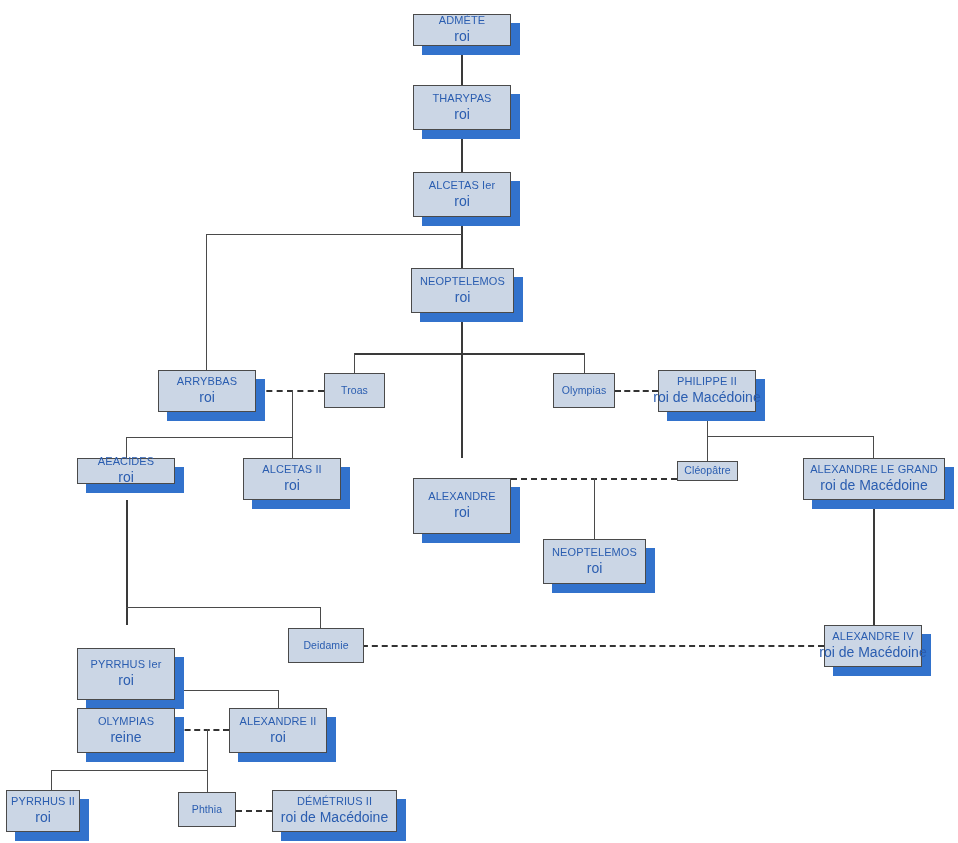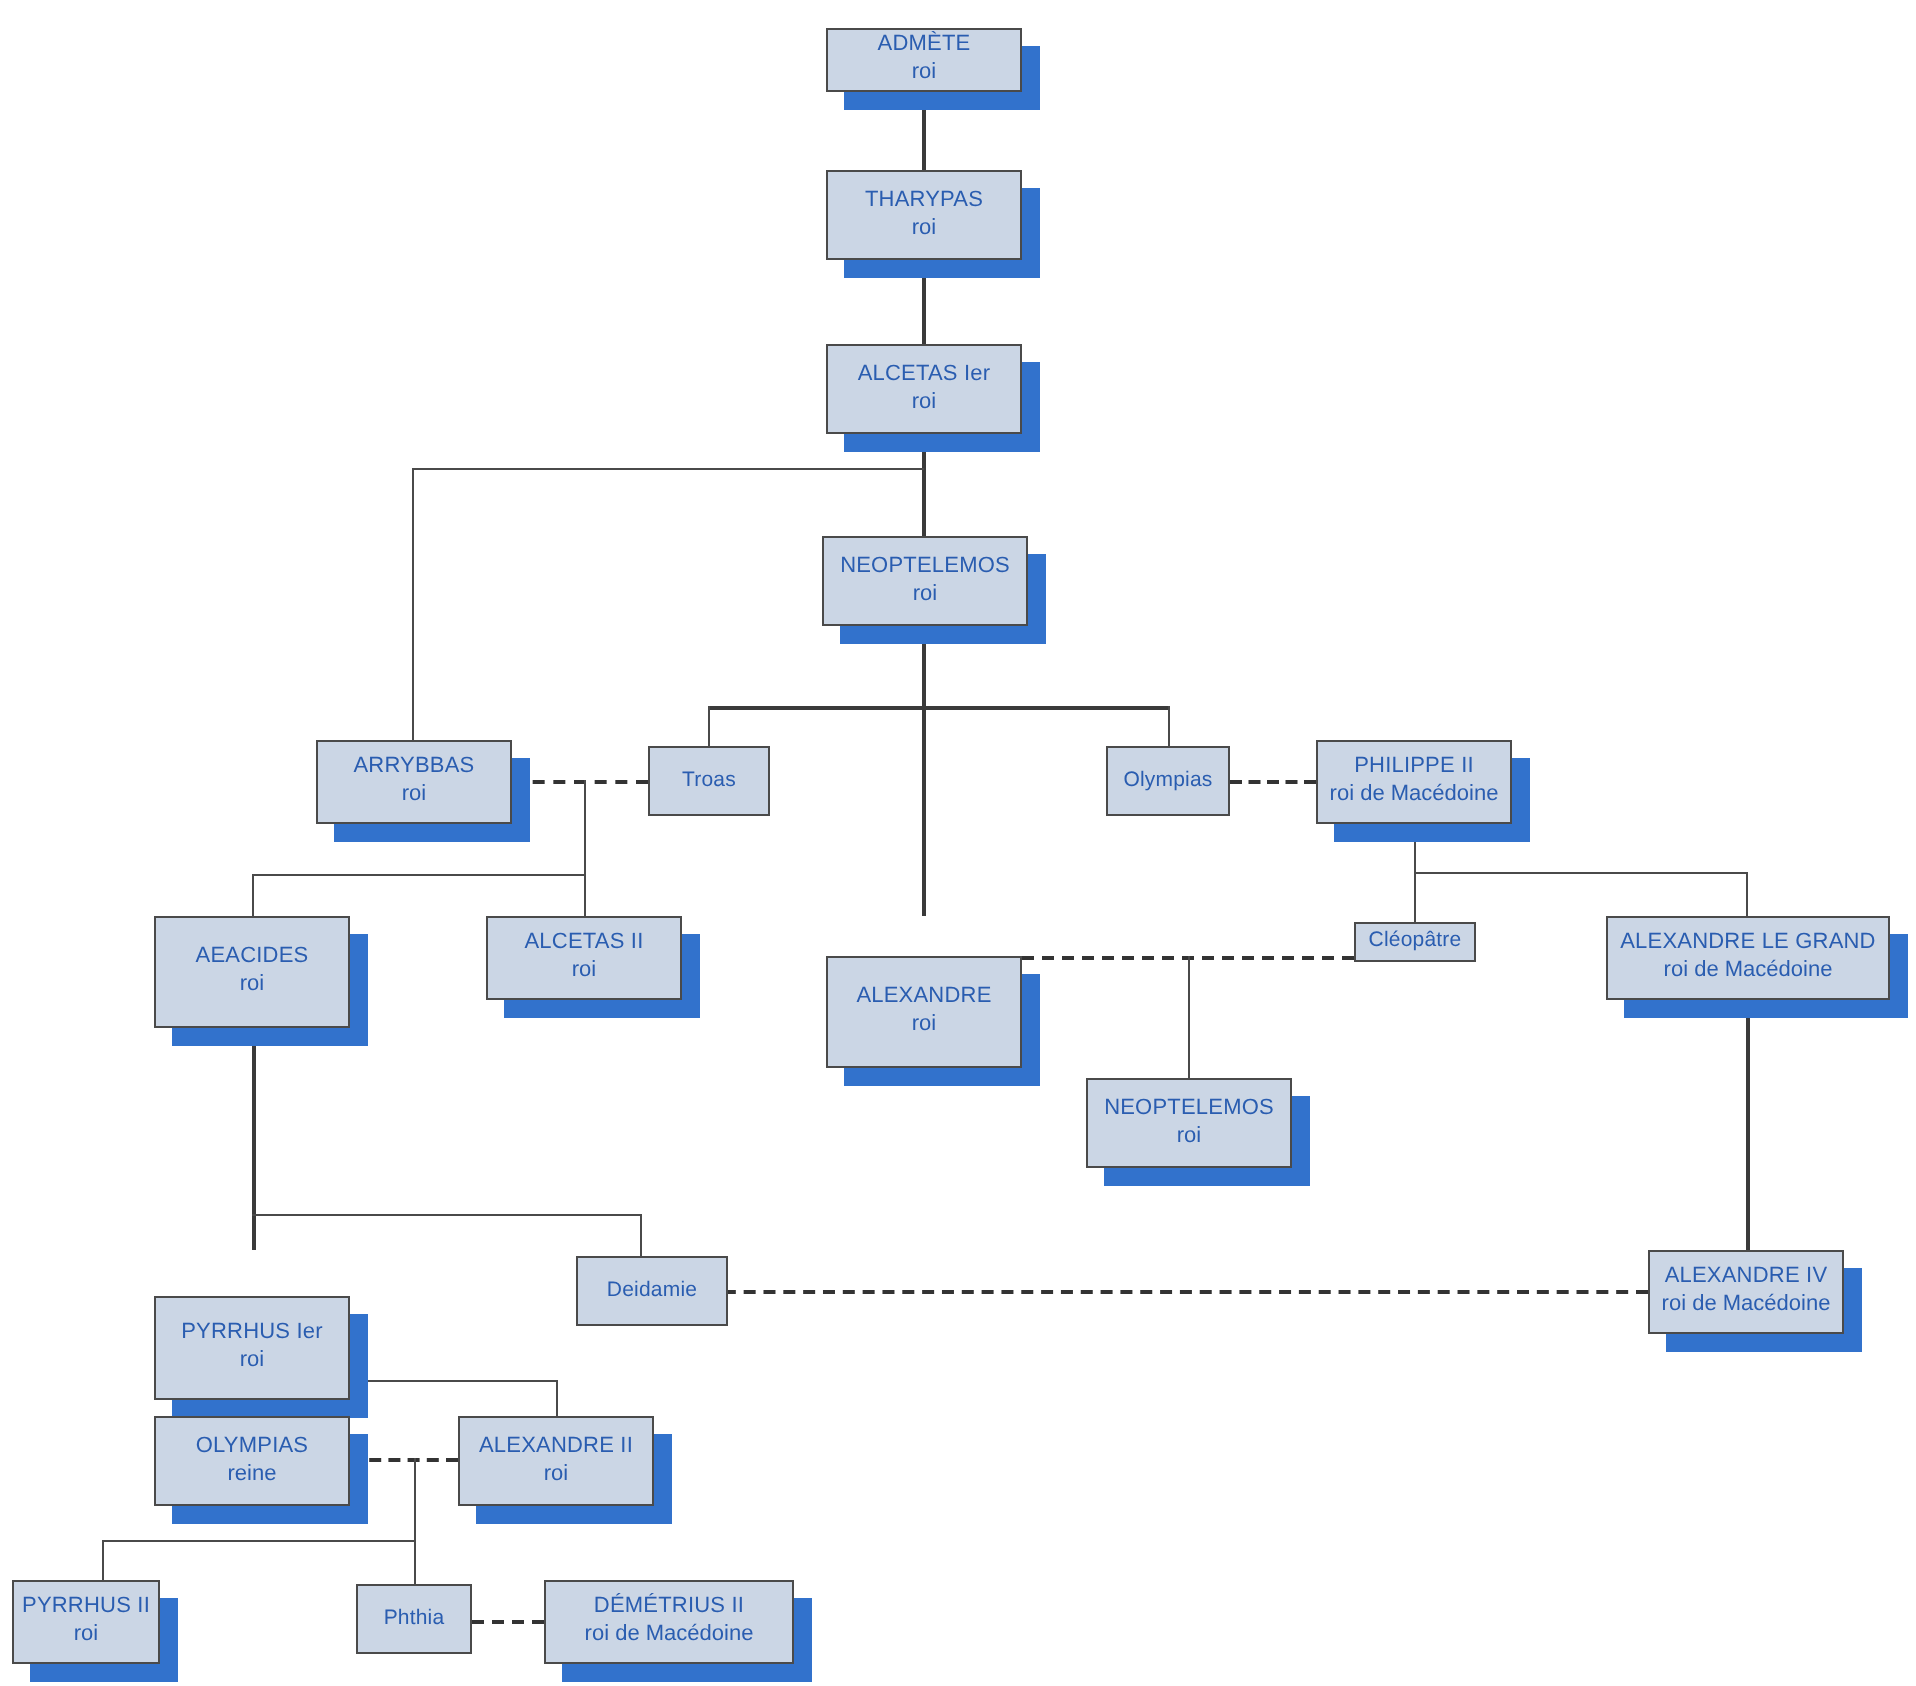--- a/index.html
+++ b/index.html
@@ -64,21 +64,21 @@
     line-height: 1.25;
   }
   .nm {
     color: #2a5db0;
     font-size: 11px;
     letter-spacing: 0.1px;
     white-space: nowrap;
   }
   .ttl {
     color: #2a5db0;
-    font-size: 11px;
+    font-size: 14px;
     white-space: nowrap;
   }
   .node.small .nm { font-size: 10.5px; }
 </style>
 </head>
 <body>
 
 <div id="canvas">
 
   <div class="line v thick" style="left:461px; top:47px; height:38px;"></div>
@@ -183,21 +183,21 @@
           <div class="nm">Olympias</div>
         </div>
       </div>
       <div class="node" style="left: 658px; top: 370px; width: 98px; height: 42px;">
         <div class="shadow"></div>
         <div class="boxface">
           <div class="nm">PHILIPPE II</div>
           <div class="ttl">roi de Macédoine</div>
         </div>
       </div>
-      <div class="node" style="left: 77px; top: 458px; width: 98px; height: 56px; padding-left: 20px;">
+      <div class="node" style="left: 77px; top: 458px; width: 98px; height: 26px; padding-left: 20px;">
         <div class="shadow"></div>
         <div class="boxface">
           <div class="nm">AEACIDES</div>
           <div class="ttl">roi</div>
         </div>
       </div>
       <div class="node" style="left: 243px; top: 458px; width: 98px; height: 42px;">
         <div class="shadow"></div>
         <div class="boxface">
           <div class="nm">ALCETAS II</div>

